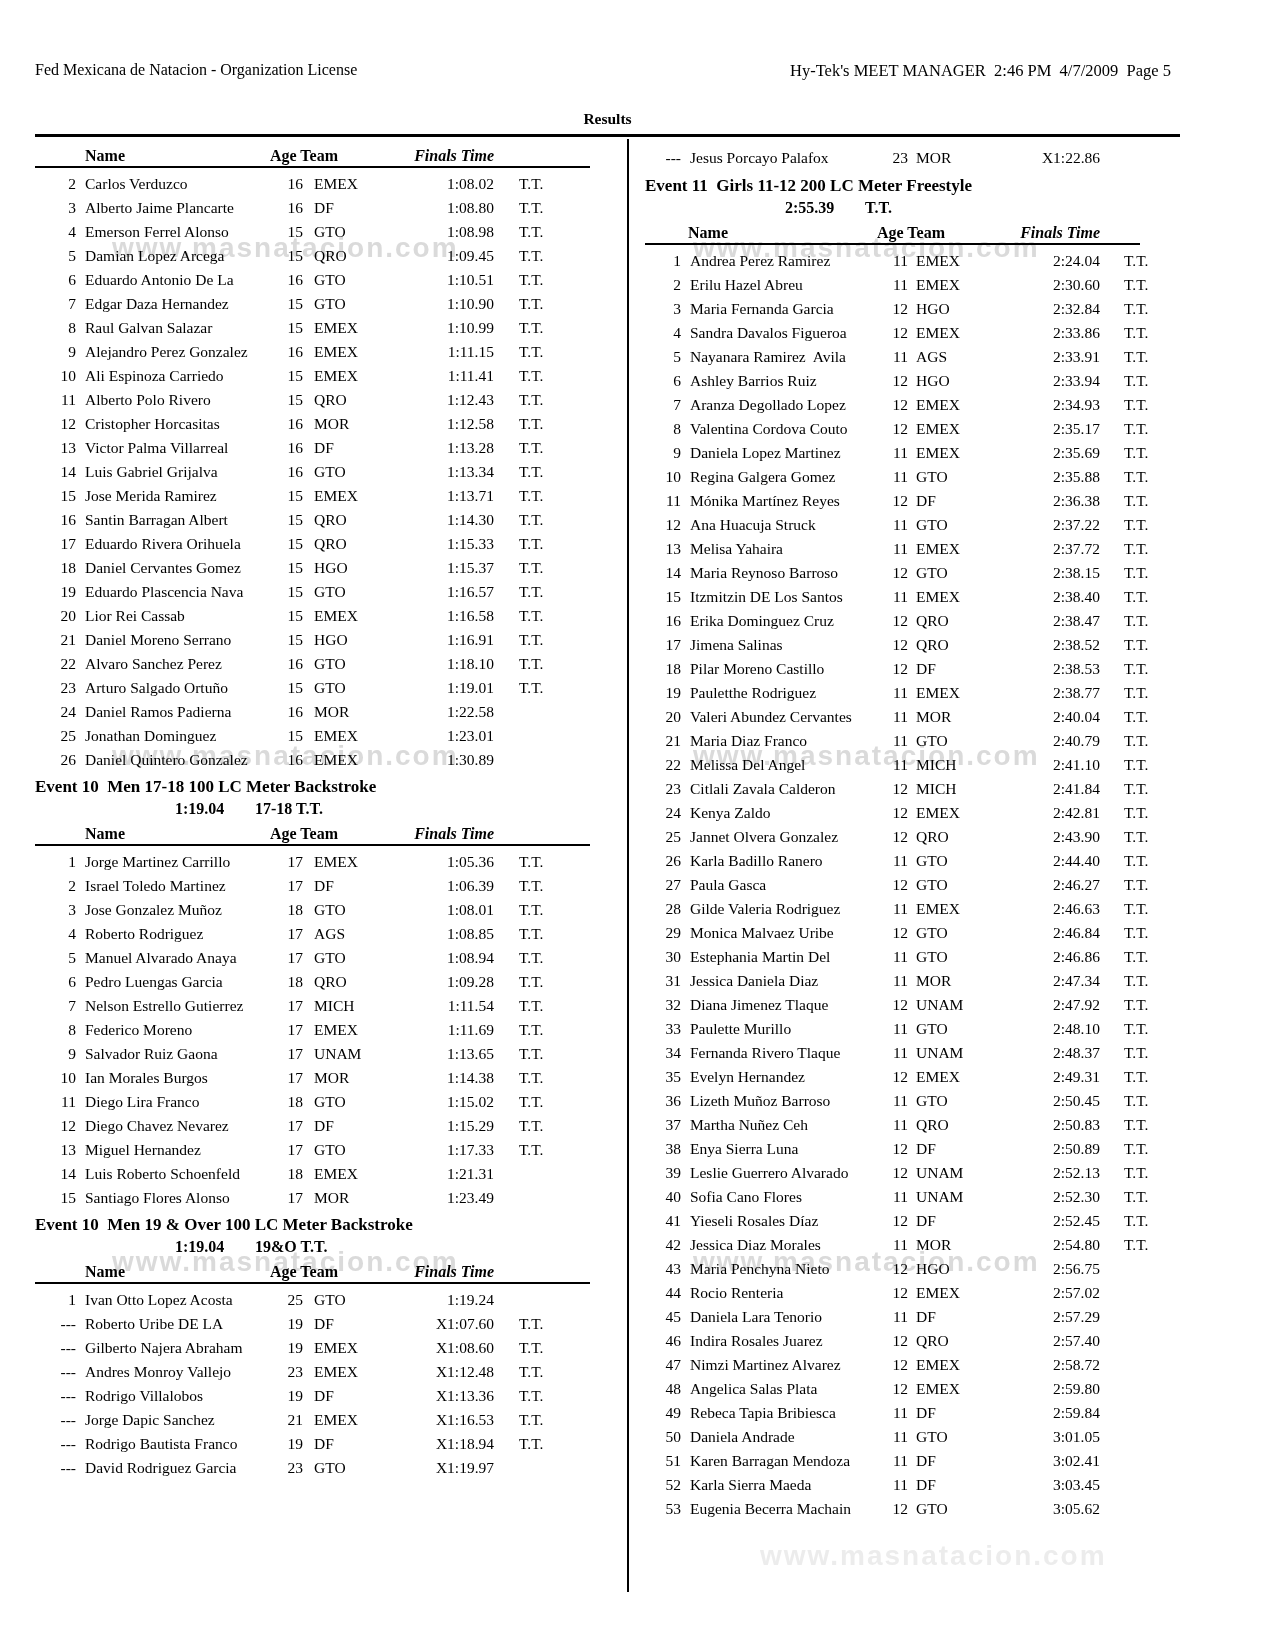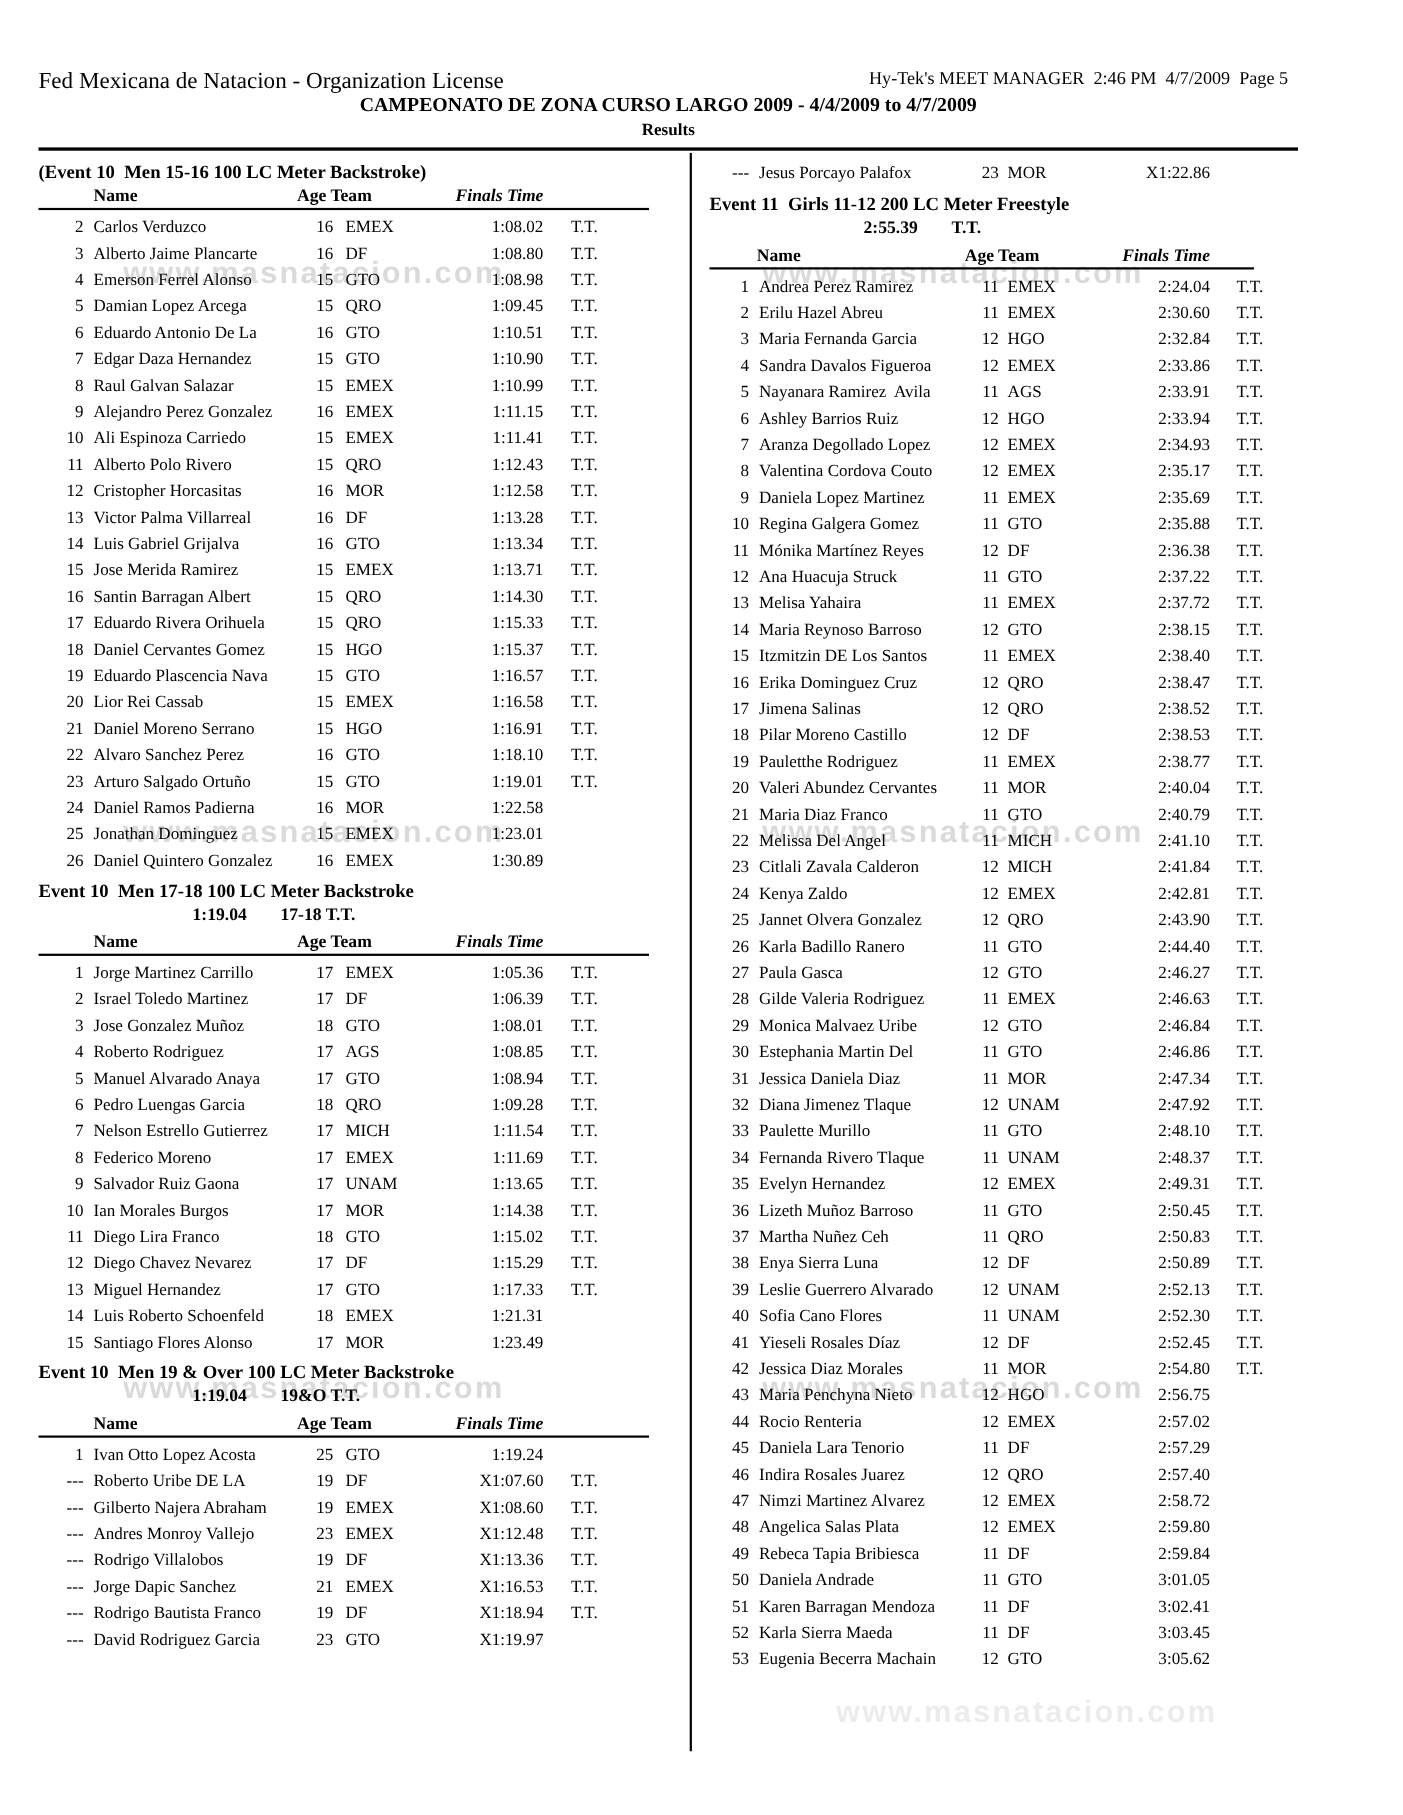--- a/index.html
+++ b/index.html
@@ -1,20 +1,20 @@
 <!DOCTYPE html>
 <html><head>
 <meta charset="utf-8">
 <style>
   html,body { margin:0; padding:0; background:#fff; }
   .page {
     position:relative; width:1275px; height:1650px; background:#ffffff;
     font-family:"Liberation Serif", serif; color:#000; overflow:hidden;
   }
-  .hdr-left  { position:absolute; left:35px; top:61px; font-size:21px; white-space:pre; }
+  .hdr-left  { position:absolute; left:35px; top:61px; font-size:16px; white-space:pre; }
   .hdr-right { position:absolute; right:104px; top:61px; font-size:16.5px; white-space:pre; }
   .doc-title { position:absolute; left:35px; top:85px; width:1145px; text-align:center; font-weight:bold; font-size:18px; white-space:pre; }
   .results-label { position:absolute; left:35px; top:110px; width:1145px; text-align:center; font-weight:bold; font-size:15.5px; }
   .thick-rule { position:absolute; left:35px; top:134px; width:1145px; height:3px; background:#000; }
   .v-divider  { position:absolute; left:627px; top:139px; width:2px; height:1453px; background:#000; }
 
   .col { position:absolute; top:140px; padding-top:7px; }
   .col-left  { left:35px;  width:555px; }
   .col-right { left:645px; width:530px; }
 
@@ -57,36 +57,34 @@
   .wm { position:absolute; font-family:"Liberation Sans", sans-serif; font-weight:bold;
         font-size:28px; letter-spacing:2px; color:rgba(150,150,150,0.35); white-space:pre; }
   .wm.faint { color:rgba(170,170,170,0.22); }
 </style>
 </head>
 <body>
 
 <div class="page">
   <div class="hdr-left">Fed Mexicana de Natacion - Organization License</div>
   <div class="hdr-right">Hy-Tek's MEET MANAGER  2:46 PM  4/7/2009  Page 5</div>
-  <div class="doc-title">CAMPEONATO DE ZONA CURSO LARGO 2009 - 4/4/2009 to 4/7/2009</div>
   <div class="results-label">Results</div>
   <div class="thick-rule"></div>
   <div class="v-divider"></div>
 
   <div class="wm" style="left:112px; top:232px;">www.masnatacion.com</div>
   <div class="wm" style="left:693px; top:232px;">www.masnatacion.com</div>
   <div class="wm" style="left:112px; top:740px;">www.masnatacion.com</div>
   <div class="wm" style="left:693px; top:740px;">www.masnatacion.com</div>
   <div class="wm" style="left:112px; top:1246px;">www.masnatacion.com</div>
   <div class="wm" style="left:693px; top:1246px;">www.masnatacion.com</div>
   <div class="wm faint" style="left:760px; top:1540px;">www.masnatacion.com</div>
 
   <div class="col col-left">
       <div class="section">
-        <div class="sec-title">(Event 10  Men 15-16 100 LC Meter Backstroke)</div>
         <div class="thead">
           <span class="h-name">Name</span>
           <span class="h-ageteam">Age Team</span>
           <span class="h-time">Finals Time</span>
         </div>
         <div class="hline"></div>
         <div>
           <div class="row">
             <span class="c-place">2</span>
             <span class="c-name">Carlos Verduzco</span>

